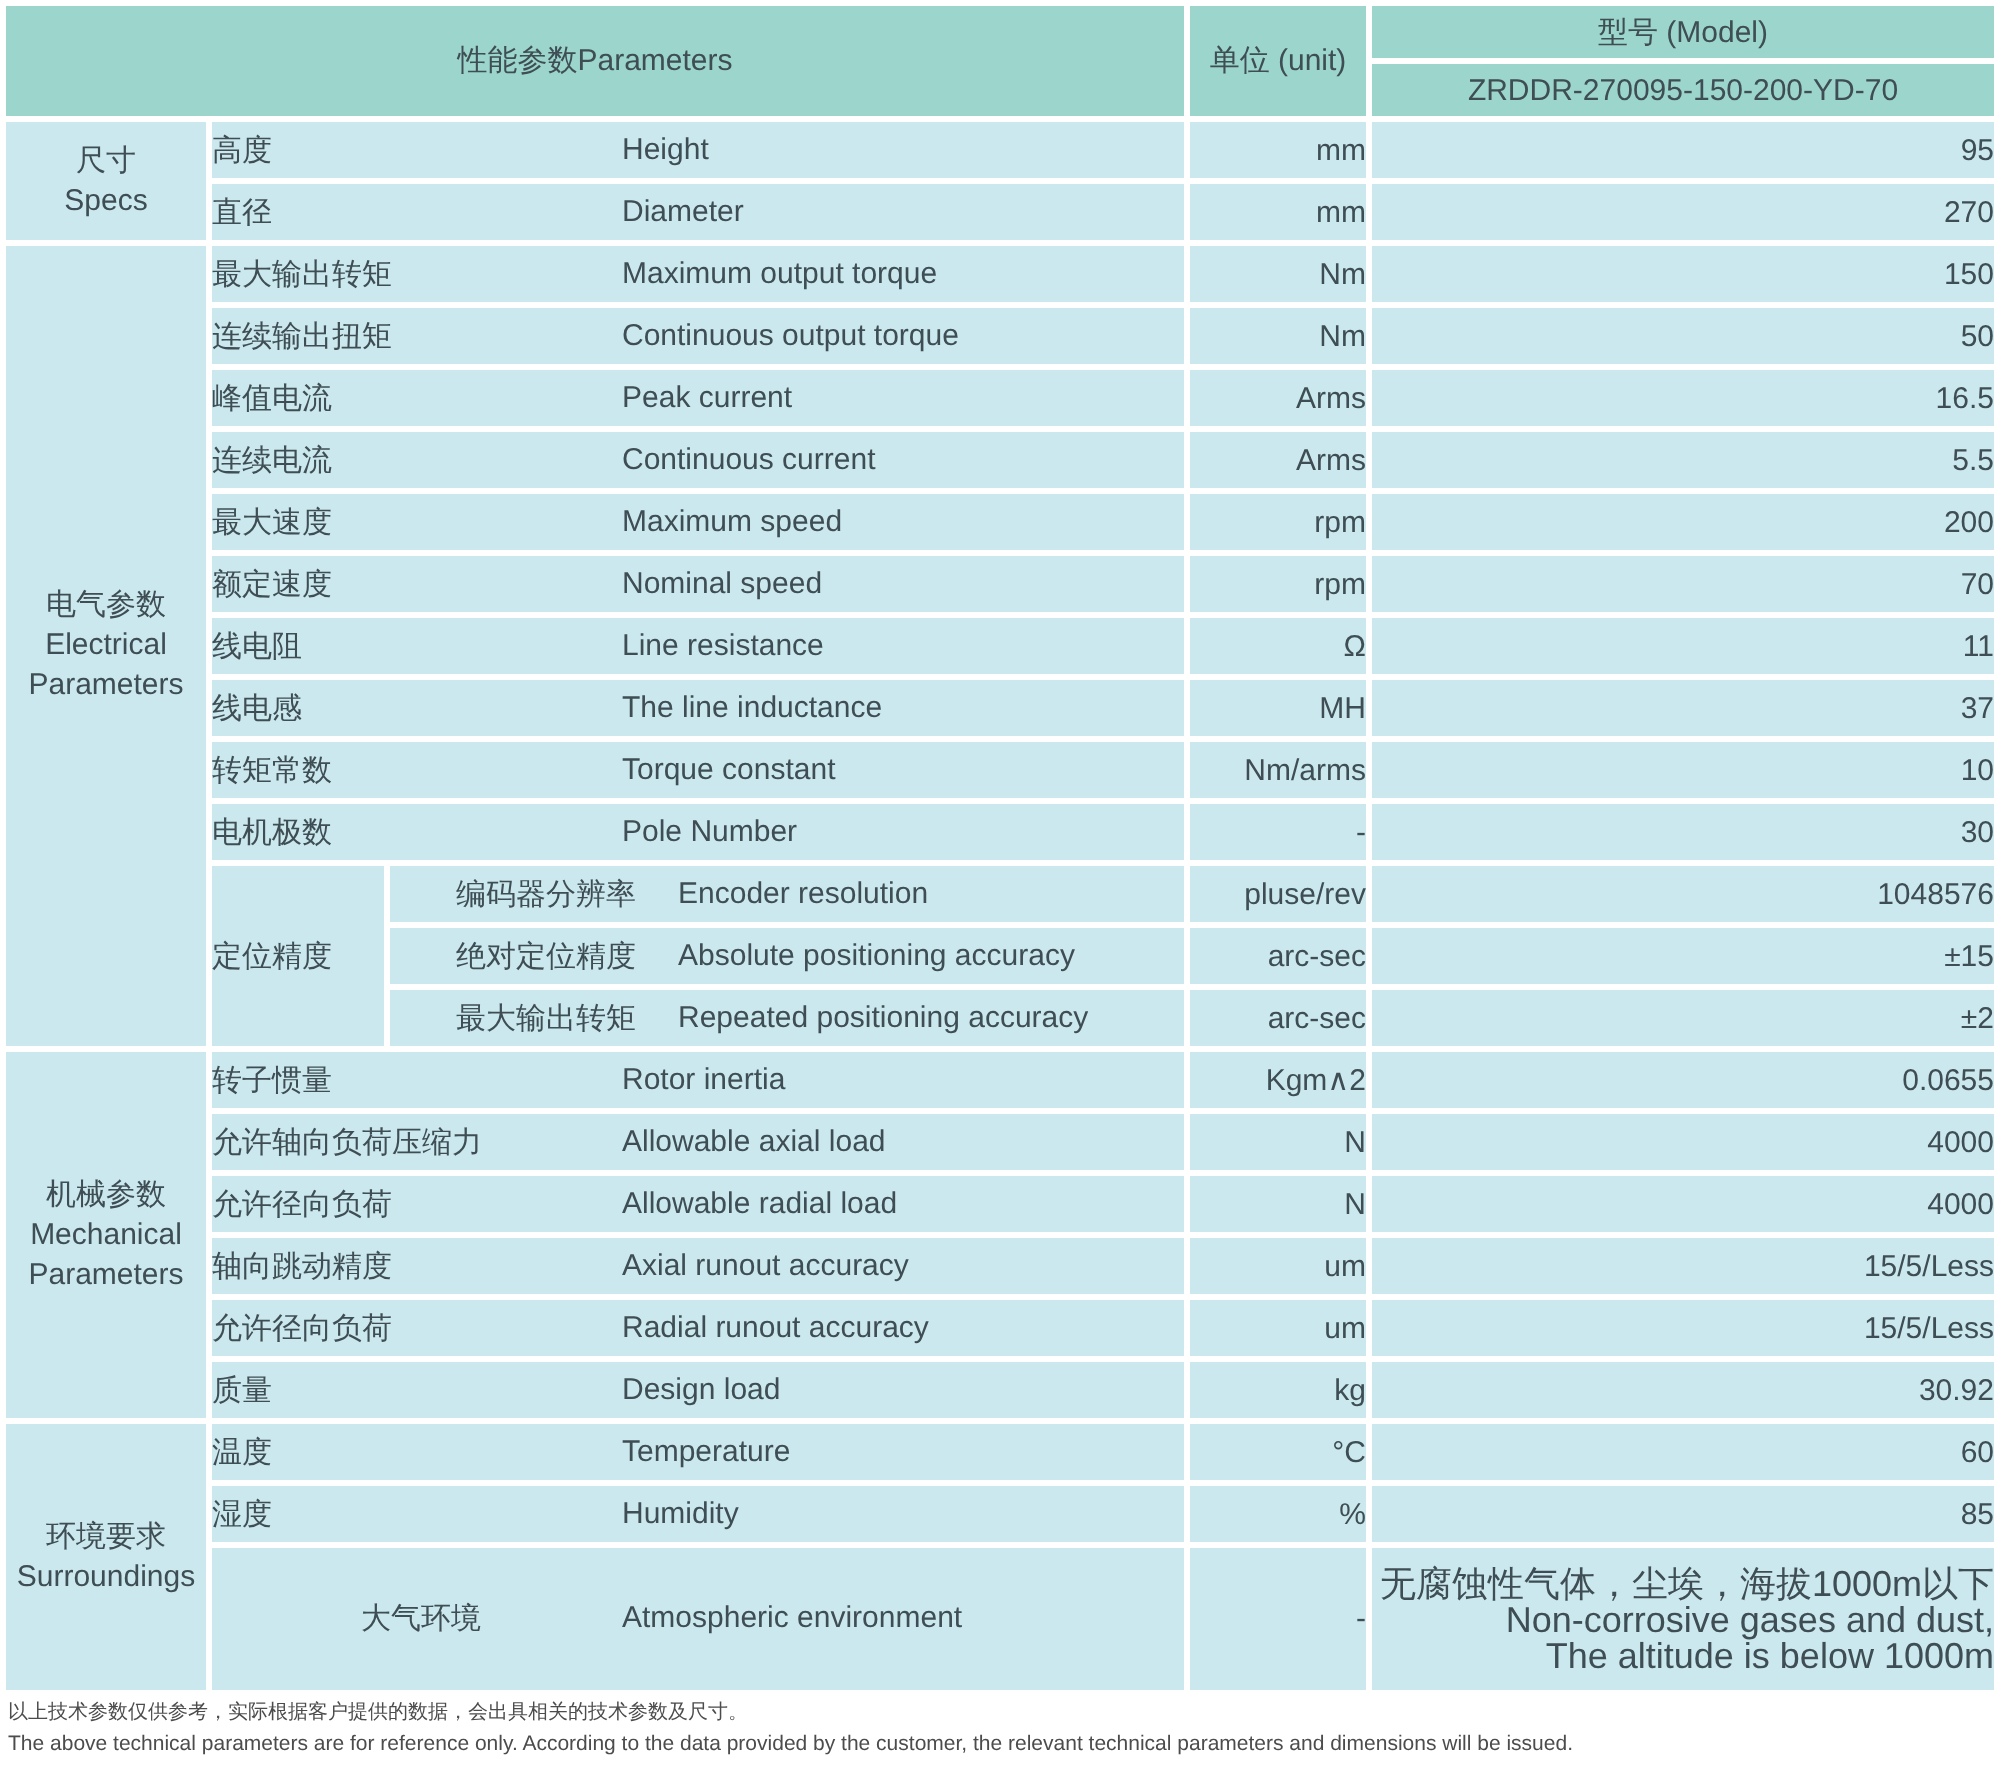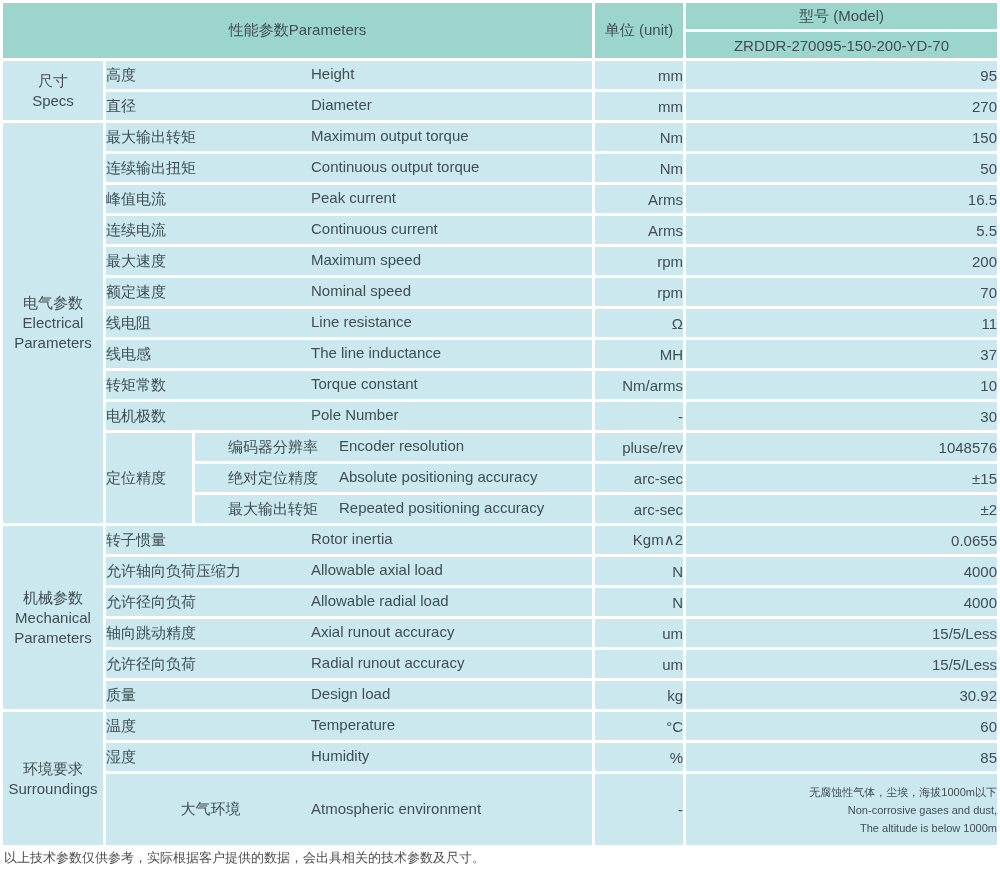--- a/index.html
+++ b/index.html
@@ -48,27 +48,27 @@
     width:116px;
     padding-left:5px;
     box-sizing:border-box;
     vertical-align:middle;
     margin-left:28px;
   }
   td.unit,td.val{text-align:right;}
   td.val.multiline{
     white-space:normal;
     line-height:18px;
-    font-size:11px;
+    font-size:18px;
   }
   .footnotes{
     padding:3px 0 0 4px;
     color:#4c4c4c;
   }
-  .footnotes .fn-cn{font-size:13px;line-height:14px;}
+  .footnotes .fn-cn{font-size:10px;line-height:14px;font-family:Liberation Mono, monospace;}
   .footnotes .fn-en{font-size:10.5px;line-height:14px;}
 </style>
 </head>
 <body>
 
 <div class="sheet">
 <table class="spec">
   <colgroup>
     <col style="width:100px">
         <col style="width:86px">
@@ -229,14 +229,15 @@
       <div>无腐蚀性气体，尘埃，海拔1000m以下</div>
       <div>Non-corrosive gases and dust,</div>
       <div>The altitude is below 1000m</div>
     </td>
   </tr>
 </tbody>
     </table>
 
 <div class="footnotes">
   <div class="fn-cn">以上技术参数仅供参考，实际根据客户提供的数据，会出具相关的技术参数及尺寸。</div>
+  <div class="fn-en">The above technical parameters are for reference only. According to the data provided by the customer, the relevant technical parameters and dimensions will be issued.</div>
 </div>
 </div>
 
 </body></html>

